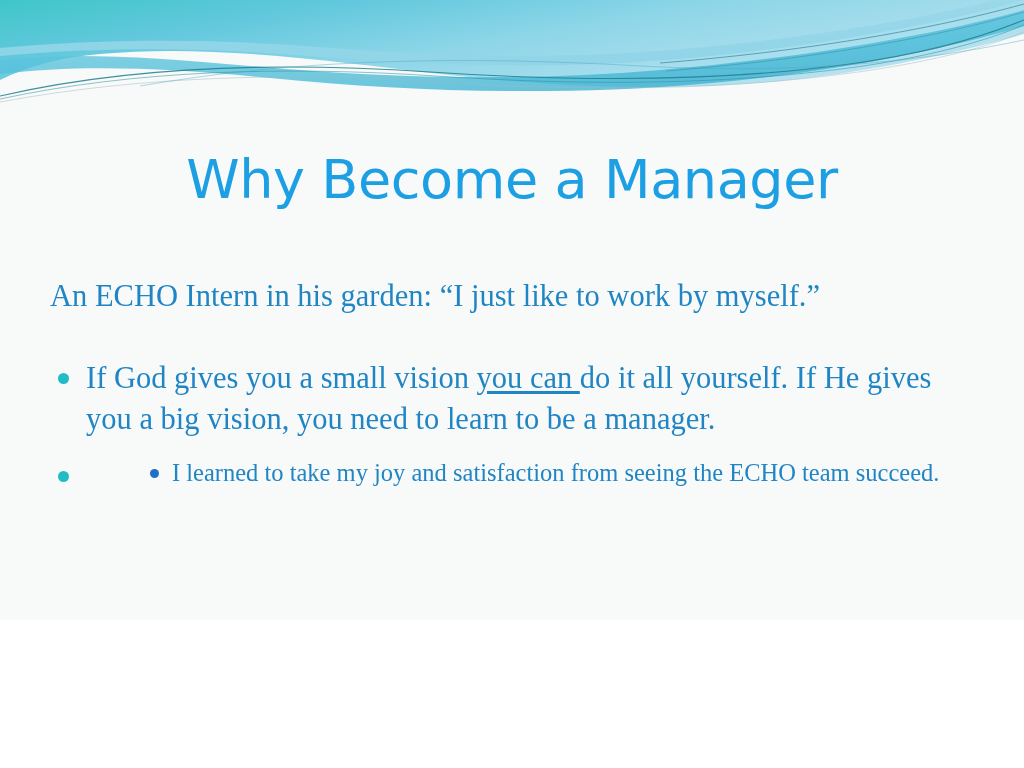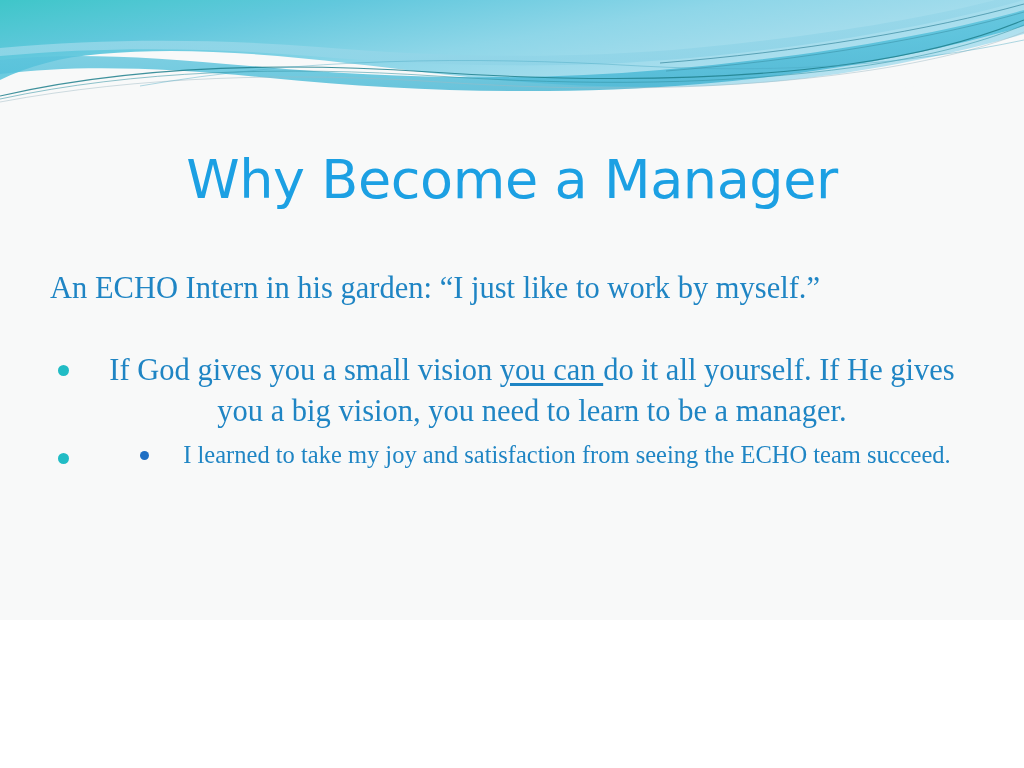--- a/index.html
+++ b/index.html
@@ -47,21 +47,21 @@
     line-height: 64px;
     letter-spacing: -0.4px;
     color: #1ca0e3;
     white-space: nowrap;
   }
 
   
   #body-block {
     position: absolute;
     left: 48px;
-    top: 268px;
+    top: 276px;
     width: 930px;
     color: #1f85c4;
   }
 
   .lead-para {
     font-size: 30.5px;
     line-height: 41px;
     color: #1f85c4;
     margin: 0 0 0 2px;
     max-width: 860px;
@@ -76,35 +76,34 @@
     margin: 0;
     padding: 0;
   }
   ul.level1 > li {
     position: relative;
     padding-left: 34px;
     margin: 0 0 0 4px;
     font-size: 30.5px;
     line-height: 41px;
     color: #1f85c4;
-    text-align: center;
   }
   ul.level1 > li > .bullet-dot {
     position: absolute;
     left: 6px;
     top: 15px;
     width: 11px;
     height: 11px;
     border-radius: 50%;
     background: #21bcc5;
   }
 
   ul.level2 {
     list-style: none;
-    margin: 6px;
+    margin: 16px;
     padding: 0;
   }
   ul.level2 > li {
     position: relative;
     padding-left: 26px;
     margin-left: 44px;
     font-size: 24.5px;
     line-height: 33px;
     color: #1f85c4;
   }

